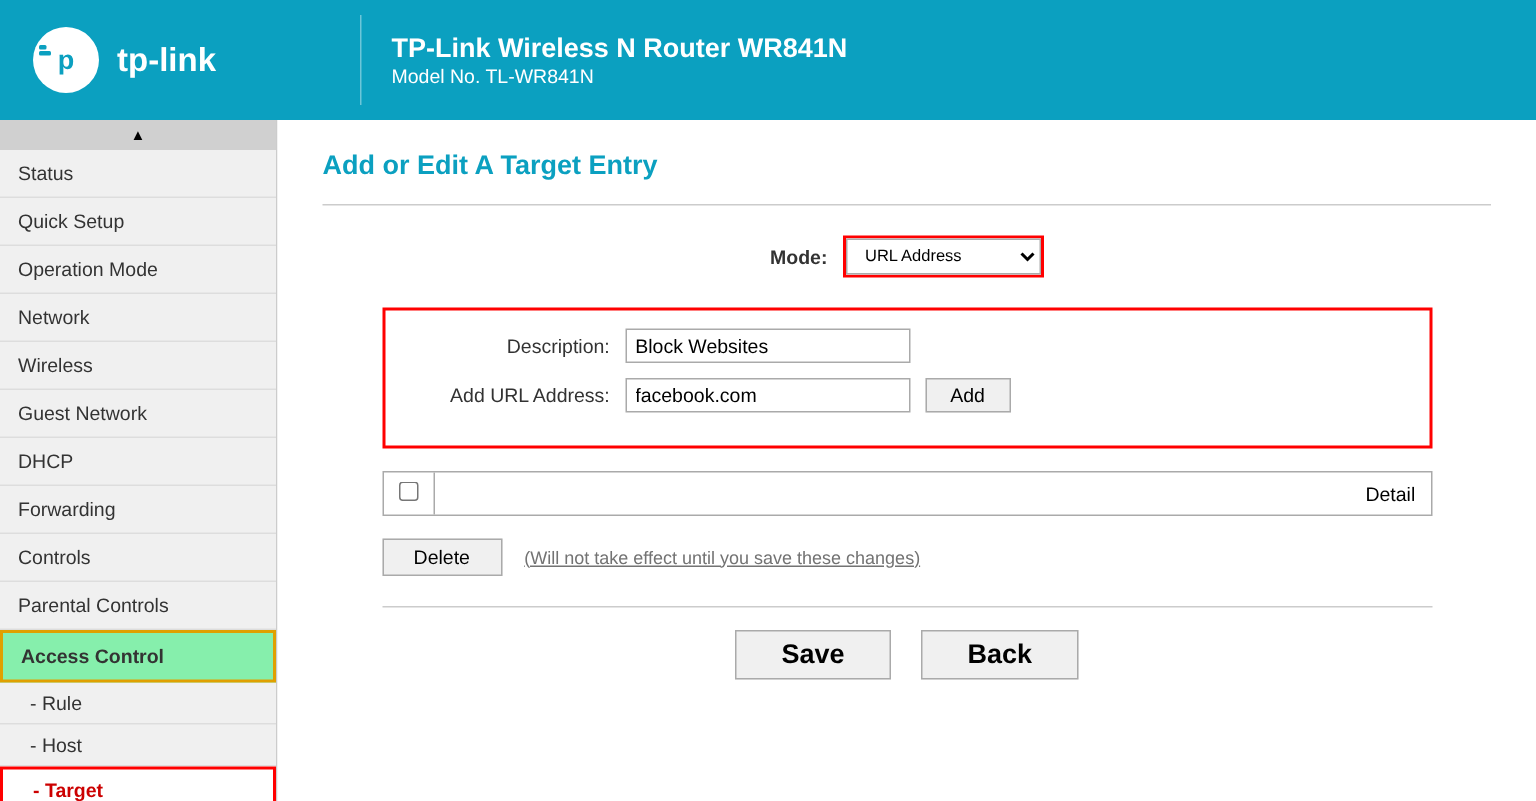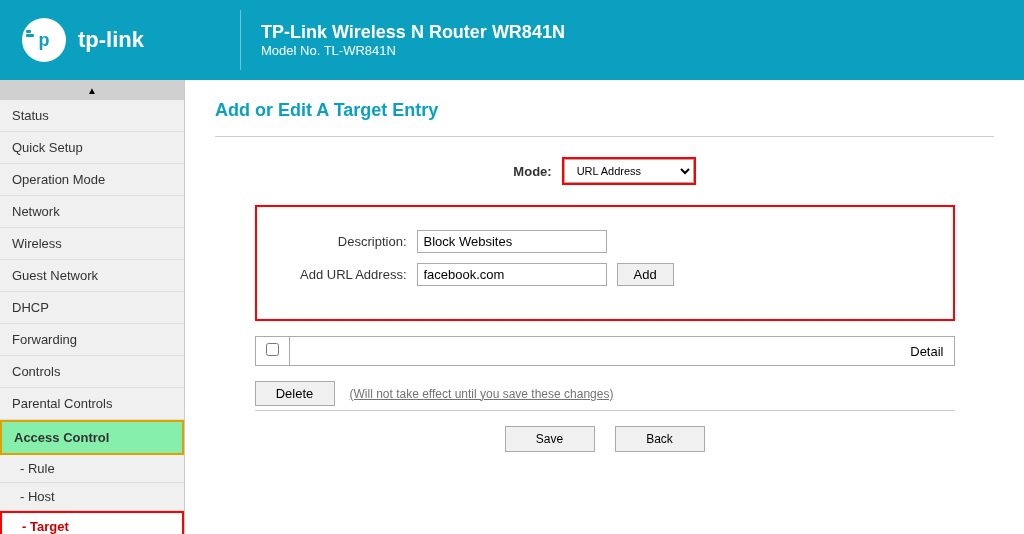--- a/index.html
+++ b/index.html
@@ -144,21 +144,21 @@
     .mode-select {
       padding: 4px 8px;
       font-size: 11px;
       border: 1px solid #aaa;
       background: #fff;
       min-width: 130px;
     }
 
     .fields-box {
       border: 2px solid red;
-      padding: 23px 20px;
+      padding: 12px 20px;
       margin-bottom: 15px;
       background: #fff;
     }
     .field-row {
       display: flex;
       align-items: center;
       margin-bottom: 10px;
       gap: 10px;
     }
     .field-label {
@@ -196,21 +196,21 @@
       flex: 1;
       padding: 6px 10px;
       text-align: right;
       font-size: 13px;
     }
 
     .action-row {
       display: flex;
       align-items: center;
       gap: 15px;
-      margin-bottom: 4px;
+      margin-bottom: 20px;
     }
     .action-btn {
       padding: 4px 20px;
       background: #f0f0f0;
       border: 1px solid #aaa;
       cursor: pointer;
       font-size: 13px;
       min-width: 80px;
     }
     .action-note {
@@ -228,22 +228,23 @@
     .bottom-row {
       display: flex;
       gap: 20px;
       justify-content: center;
     }
     .bottom-btn {
       padding: 5px 30px;
       background: #f0f0f0;
       border: 1px solid #aaa;
       cursor: pointer;
-      font-size: 12px;
+      font-size: 18px;
       min-width: 90px;
+      font-weight: bold;
     }
 
     
     .sidebar::-webkit-scrollbar { width: 8px; }
     .sidebar::-webkit-scrollbar-track { background: #e0e0e0; }
     .sidebar::-webkit-scrollbar-thumb { background: #aaa; }
 
     .content::-webkit-scrollbar { width: 10px; height: 10px; }
     .content::-webkit-scrollbar-track { background: #e8e8e8; }
     .content::-webkit-scrollbar-thumb { background: #aaa; }

